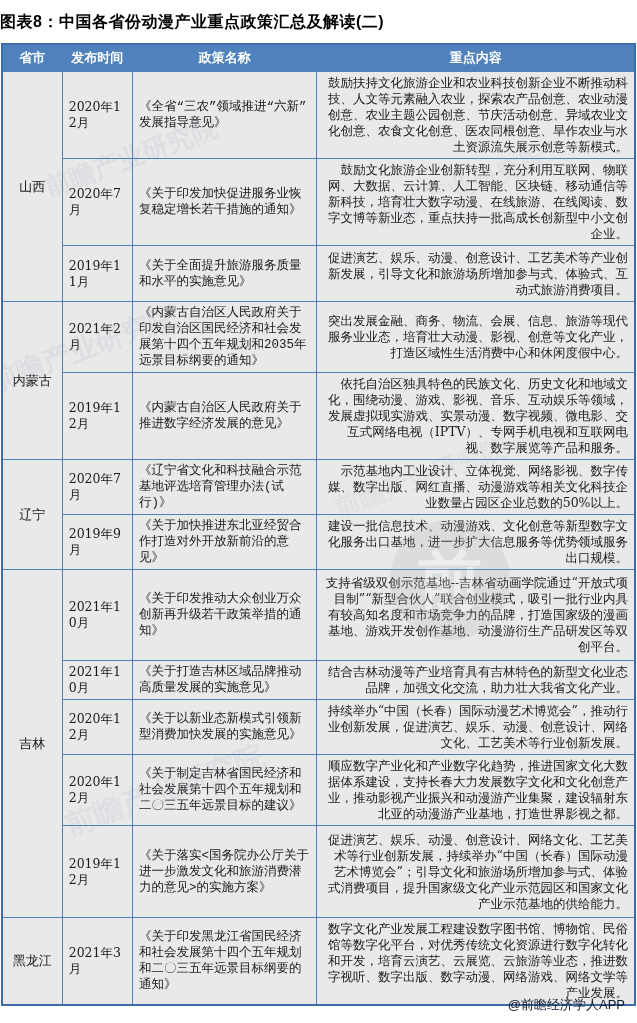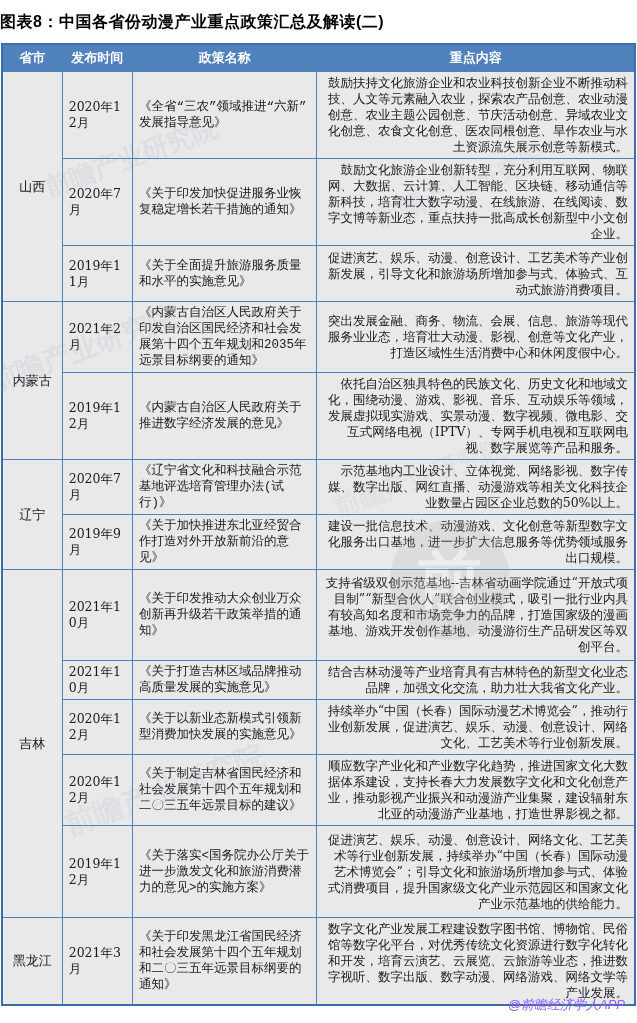--- a/index.html
+++ b/index.html
@@ -60,22 +60,21 @@
     left:25px;
     top:1024px;
     font-size:14px;
     color:#333333;
   }
   .brand-mark{
     position:absolute;
     right:12px;
     top:996px;
     font-size:13px;
-    color:#8b5cf6;
-    font-style:italic;
+    color:#0f172a;
   }
   .wm{
     position:absolute;
     pointer-events:none;
     color:#6f86a5;
     opacity:0.10;
     font-size:26px;
     font-weight:bold;
     transform:rotate(-20deg);
     white-space:nowrap;

